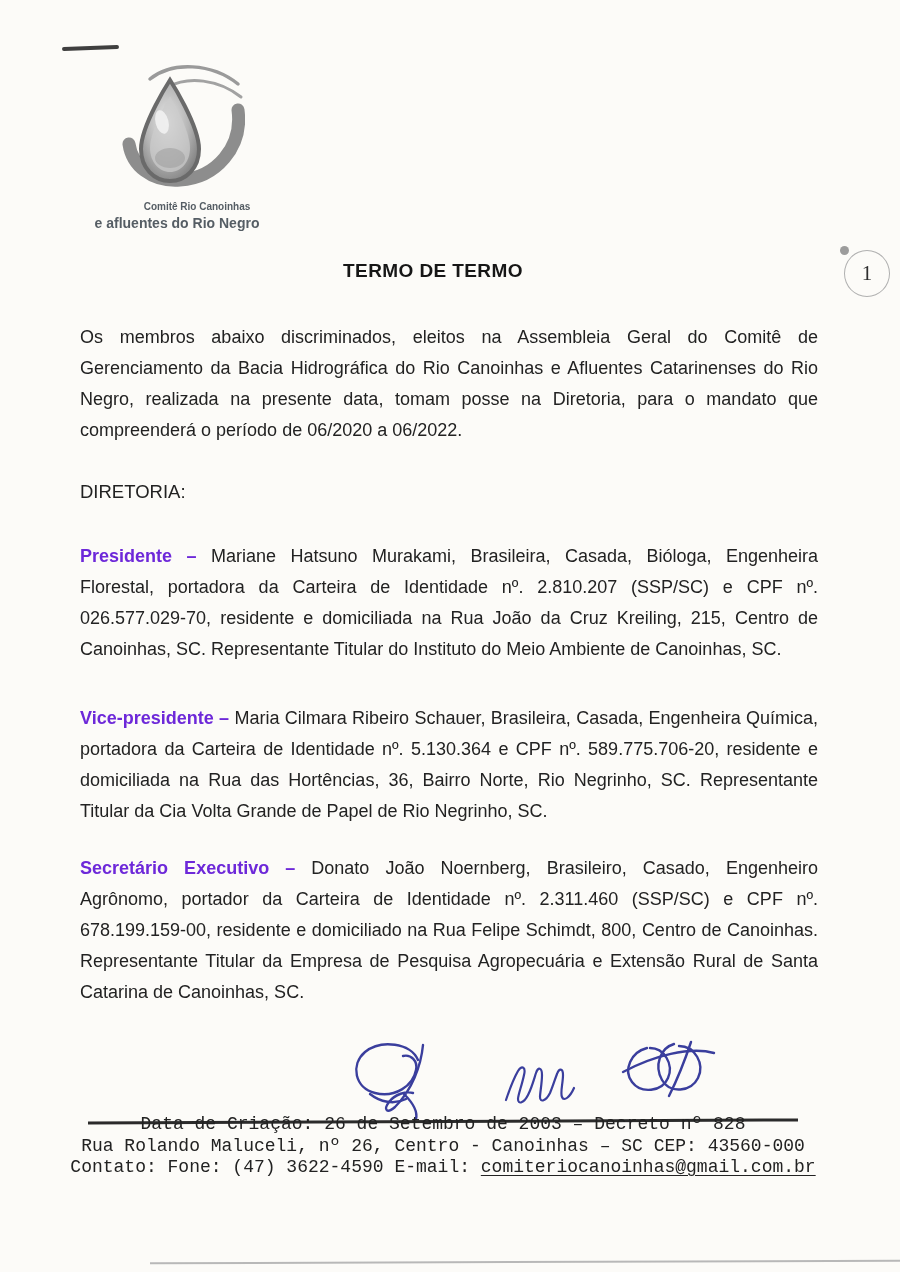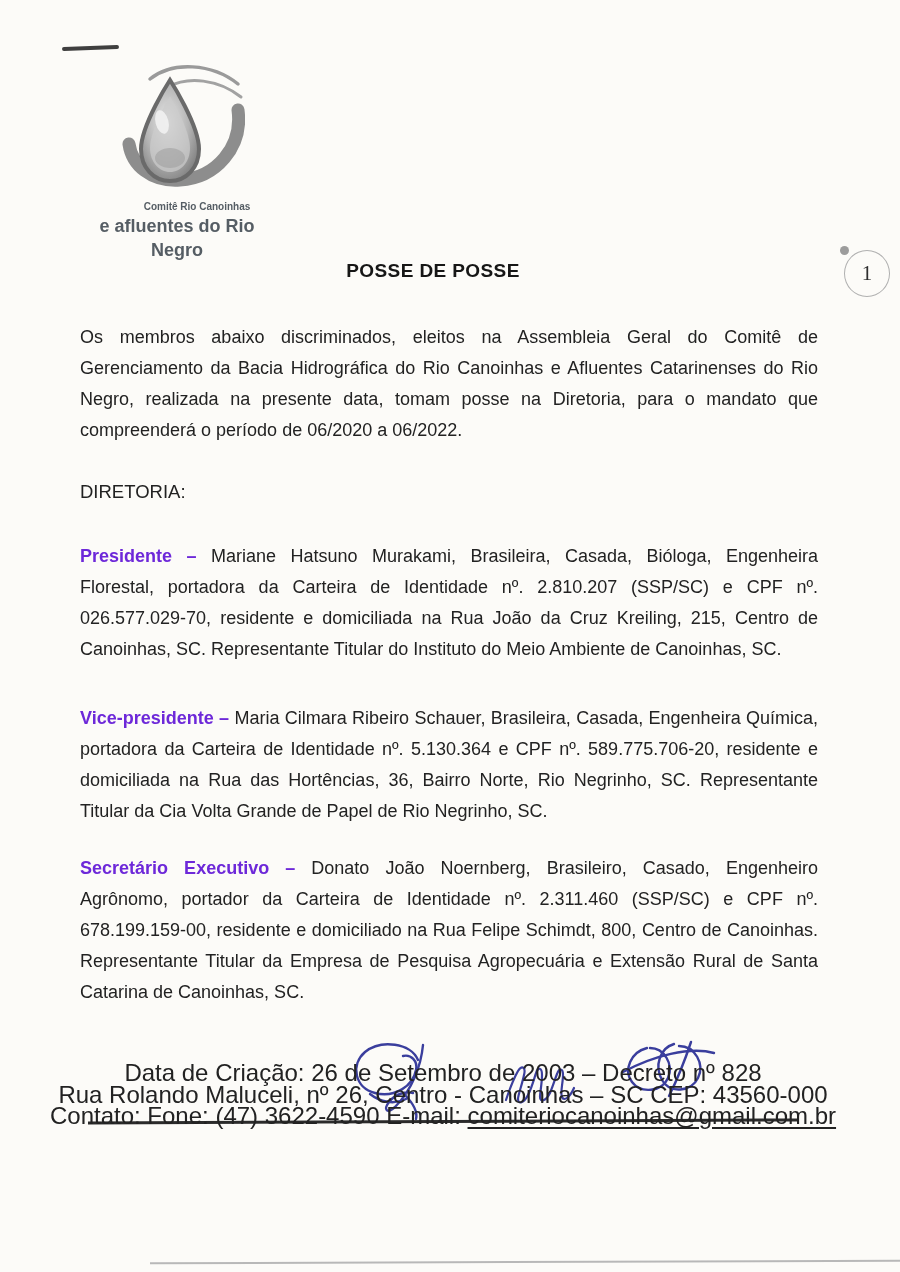--- a/index.html
+++ b/index.html
@@ -7,21 +7,21 @@
   .page{position:relative;width:900px;height:1272px;background:#fcfbf8;color:#1e1e1e;overflow:hidden;}
 
   
   .scan-mark{position:absolute;left:62px;top:46px;width:57px;height:4px;background:#3f3f3f;border-radius:2px;transform:rotate(-2deg);}
   .bottom-edge{position:absolute;left:150px;top:1261px;width:760px;height:2px;background:#b8b8b8;transform:rotate(-0.2deg);}
 
   
   .logo{position:absolute;left:92px;top:56px;width:170px;text-align:center;}
   .logo-caption{color:#555d64;font-weight:bold;line-height:1.35;margin-top:2px;}
   .logo-caption .l1{font-size:10px;margin-left:40px;}
-  .logo-caption .l2{font-size:18px;}
+  .logo-caption .l2{font-size:14px;}
 
   
   .header-text{position:absolute;left:302px;top:46px;width:568px;text-align:center;}
   .org-name{font-size:20px;line-height:26px;color:#222;}
   .org-alias{font-size:20px;line-height:26px;font-weight:bold;color:#1a1a1a;}
   .municipalities{width:600px;margin:16px 0 0 -16px;font-size:17.5px;line-height:23px;color:#222;}
 
   
   .page-num{position:absolute;left:844px;top:250px;width:44px;height:45px;border:1.5px solid #b0b0b0;border-radius:50%;
             display:flex;align-items:center;justify-content:center;
@@ -40,21 +40,21 @@
 
   
   .sig{position:absolute;}
   .sig svg{display:block;}
   .sig1{left:350px;top:1038px;}
   .sig2{left:503px;top:1060px;}
   .sig3{left:620px;top:1038px;}
 
   
   .footer-rule{position:absolute;left:88px;top:1120px;width:710px;height:2.5px;background:#2b2b2b;transform:rotate(-0.25deg);}
-  .footer{position:absolute;left:0;top:1062px;width:886px;text-align:center;font-size:24px;line-height:21.5px;color:#222;}
+  .footer{position:absolute;left:0;top:1114px;width:886px;text-align:center;font-size:18px;line-height:21.5px;color:#222;font-family:Liberation Mono, monospace;}
   .footer .email{text-decoration:underline;text-underline-offset:3px;}
 </style>
 </head>
 <body>
 
 <div class="page">
 
   <div class="scan-mark"></div>
 
   <div class="logo">
@@ -79,21 +79,21 @@
       <div class="l2">e afluentes do Rio Negro</div>
     </div>
   </div>
 
   <div class="header-text">
   </div>
 
   <div class="page-num">1</div>
   <div class="page-num-dot"></div>
 
-  <div class="doc-title">POSSE DE POSSE</div>
+  <div class="doc-title">TERMO DE TERMO</div>
 
   <p class="para intro">Os membros abaixo discriminados, eleitos na Assembleia Geral do Comitê de Gerenciamento da Bacia Hidrográfica do Rio Canoinhas e Afluentes Catarinenses do Rio Negro, realizada na presente data, tomam posse na Diretoria, para o mandato que compreenderá o período de 06/2020 a 06/2022.</p>
 
   <p class="section-heading">DIRETORIA:</p>
 
   <p class="para m0">
     <span class="b">Presidente</span>
     <span class="b">–</span>
     <span>Mariane Hatsuno Murakami, Brasileira, Casada, Bióloga, Engenheira Florestal, portadora da Carteira de Identidade nº. 2.810.207 (SSP/SC) e CPF nº. 026.577.029-70, residente e domiciliada na Rua João da Cruz Kreiling, 215, Centro de Canoinhas, SC. Representante Titular do Instituto do Meio Ambiente de Canoinhas, SC.</span>
   </p>

